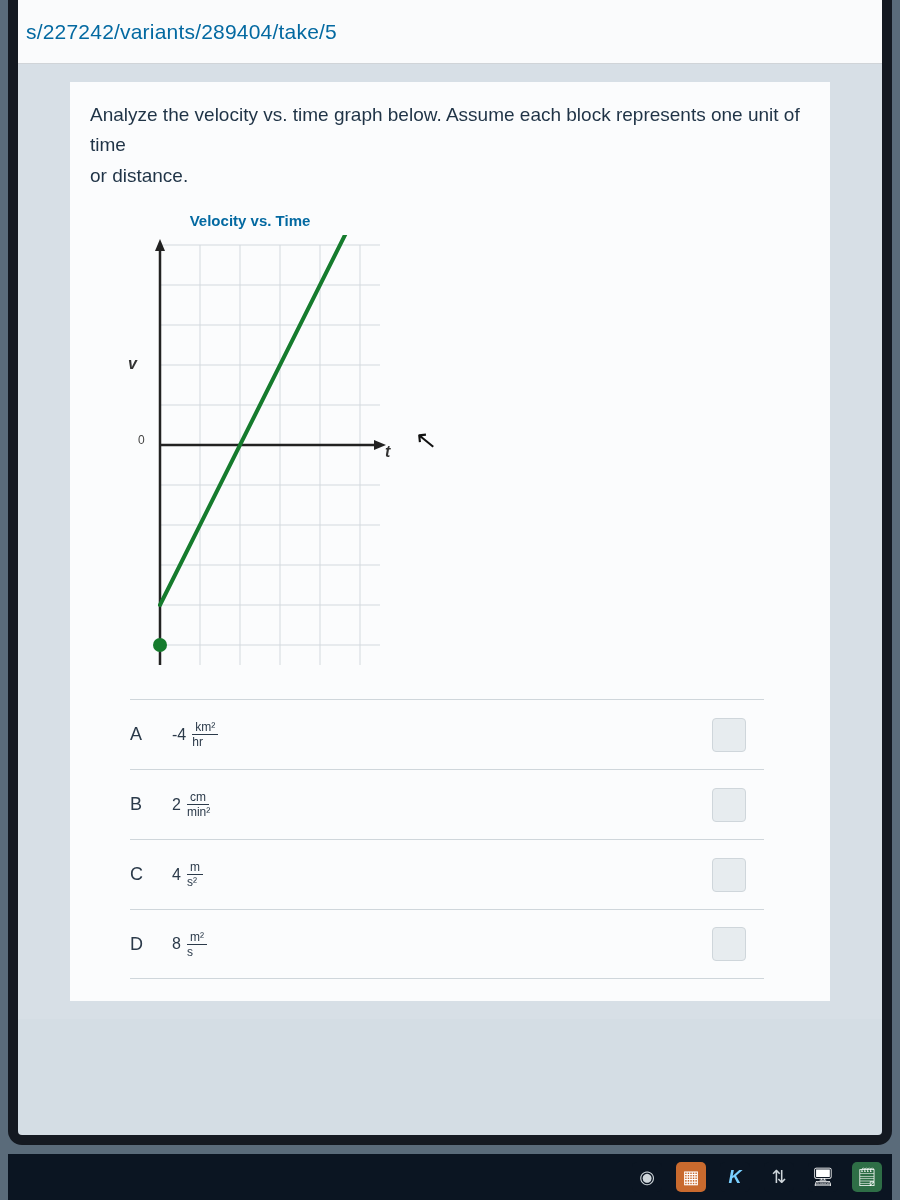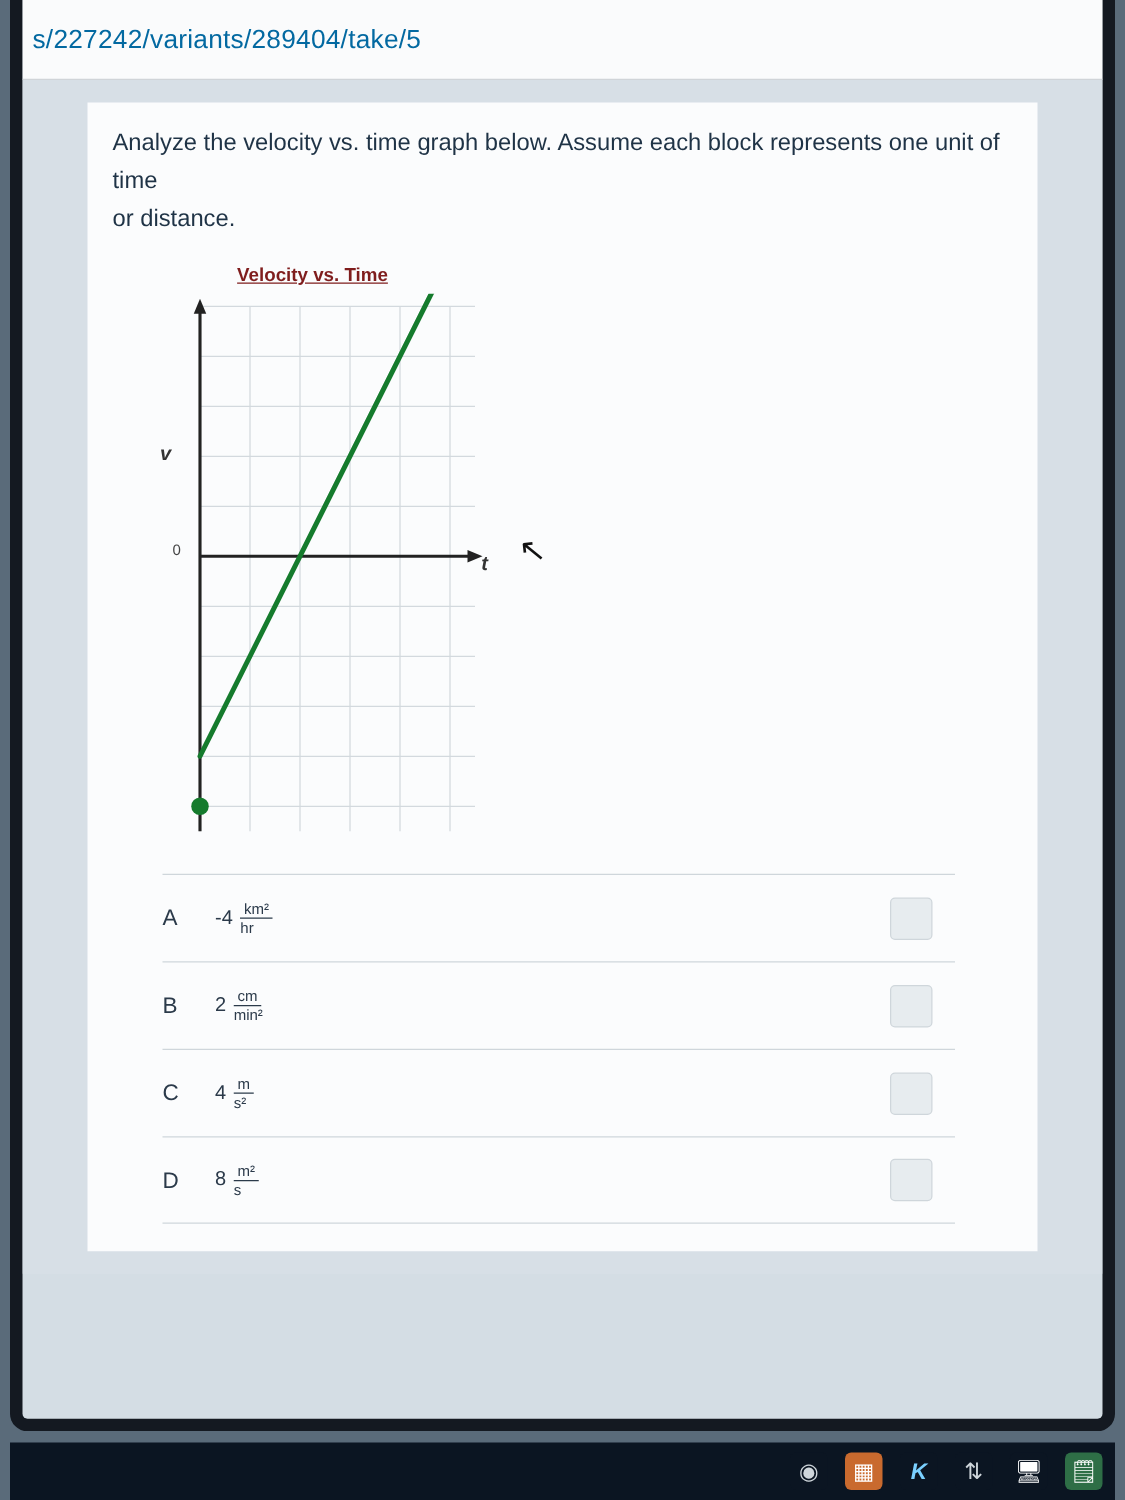--- a/index.html
+++ b/index.html
@@ -46,26 +46,25 @@
     background: #fbfcfd;
     padding: 18px 20px 22px 20px;
     font-size: 19px;
     color: #1f3346;
     line-height: 1.6;
   }
   .q-stem { margin-bottom: 18px; }
   .q-sub  { margin-bottom: 4px; }
   .chart-title {
     font-weight: 700;
-    color: #7f1d1d;
+    color: #0369a1;
     text-align: center;
     width: 240px;
     margin-left: 40px;
     font-size: 15px;
-    text-decoration: underline;
   }
 
   
   .chart-box {
     position: relative;
     width: 290px;
     height: 440px;
     margin: 2px 0 8px 30px;
   }
   svg.plot { position: absolute; inset: 0; }

